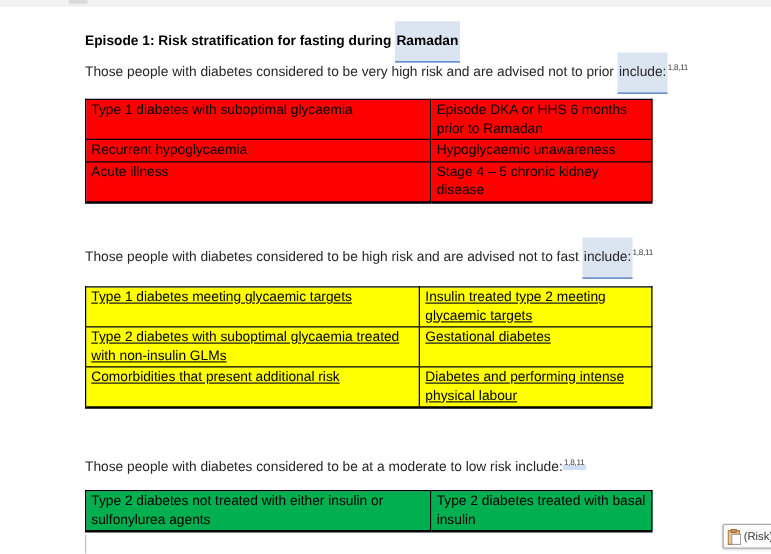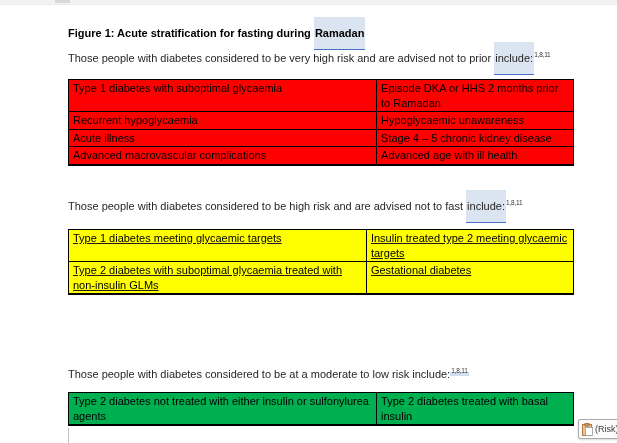--- a/index.html
+++ b/index.html
@@ -36,21 +36,21 @@
   }
   sup.cite {
     font-size: 6.5px; color: #333;
     vertical-align: super; line-height: 0; letter-spacing: -0.2px;
   }
   sup.cite.marked {
     background: linear-gradient(transparent 55%, #cfe0f3 55%);
     padding: 0 1px 2px 1px;
   }
   table.doc-table {
-    border-collapse: collapse; width: 506px; table-layout: fixed;
+    border-collapse: collapse; width: 454px; table-layout: fixed;
     position: absolute; left: 68px;
   }
   .t-red { top: 79px; }
   .t-yellow { top: 229px; text-decoration: underline; }
   .t-green { top: 392px; }
   table.doc-table td {
     border: 1px solid #000;
     font-size: 11px; line-height: 14.5px;
     padding: 1px 4px; vertical-align: top; color: #000;
   }
@@ -71,48 +71,44 @@
   }
 </style>
 </head>
 <body>
 
 <div class="top-strip">
   <div class="top-tick"></div>
 </div>
 
 <div class="doc-block figure-title">
-  <span>Figure 1: Acute stratification for fasting during </span><span class="hl-word">Ramadan</span>
+  <span>Episode 1: Risk stratification for fasting during </span><span class="hl-word">Ramadan</span>
 </div>
 
 <div class="doc-block para p1">
   <span>Those people with diabetes considered to be very high risk and are advised not to prior </span><span class="hl-word">include:</span><sup class="cite">1,8,11</sup>
 </div>
 
 <table class="doc-table t-red">
   <colgroup>
       <col style="width:61%">
       <col style="width:39%">
     </colgroup>
   <tbody>
       <tr>
     <td>Type 1 diabetes with suboptimal glycaemia</td>
-    <td>Episode DKA or HHS 2 months prior to Ramadan</td>
+    <td>Episode DKA or HHS 6 months prior to Ramadan</td>
   </tr>
   <tr>
     <td>Recurrent hypoglycaemia</td>
     <td>Hypoglycaemic unawareness</td>
   </tr>
   <tr>
     <td>Acute illness</td>
     <td>Stage 4 – 5 chronic kidney disease</td>
-  </tr>
-  <tr>
-    <td>Advanced macrovascular complications</td>
-    <td>Advanced age with ill health</td>
   </tr>
 </tbody>
   </table>
 
 <div class="doc-block para p2">
   <span>Those people with diabetes considered to be high risk and are advised not to fast </span><span class="hl-word">include:</span><sup class="cite">1,8,11</sup>
 </div>
 
 <table class="doc-table t-yellow">
   <colgroup>
@@ -120,20 +116,24 @@
       <col style="width:41%">
     </colgroup>
   <tbody>
       <tr>
     <td>Type 1 diabetes meeting glycaemic targets</td>
     <td>Insulin treated type 2 meeting glycaemic targets</td>
   </tr>
   <tr>
     <td>Type 2 diabetes with suboptimal glycaemia treated with non-insulin GLMs</td>
     <td>Gestational diabetes</td>
+  </tr>
+  <tr>
+    <td>Comorbidities that present additional risk</td>
+    <td>Diabetes and performing intense physical labour</td>
   </tr>
 </tbody>
   </table>
 
 <div class="doc-block para p3">
   <span>Those people with diabetes considered to be at a moderate to low risk include:</span><sup class="cite marked">1,8,11</sup>
 </div>
 
 <table class="doc-table t-green">
   <colgroup>

